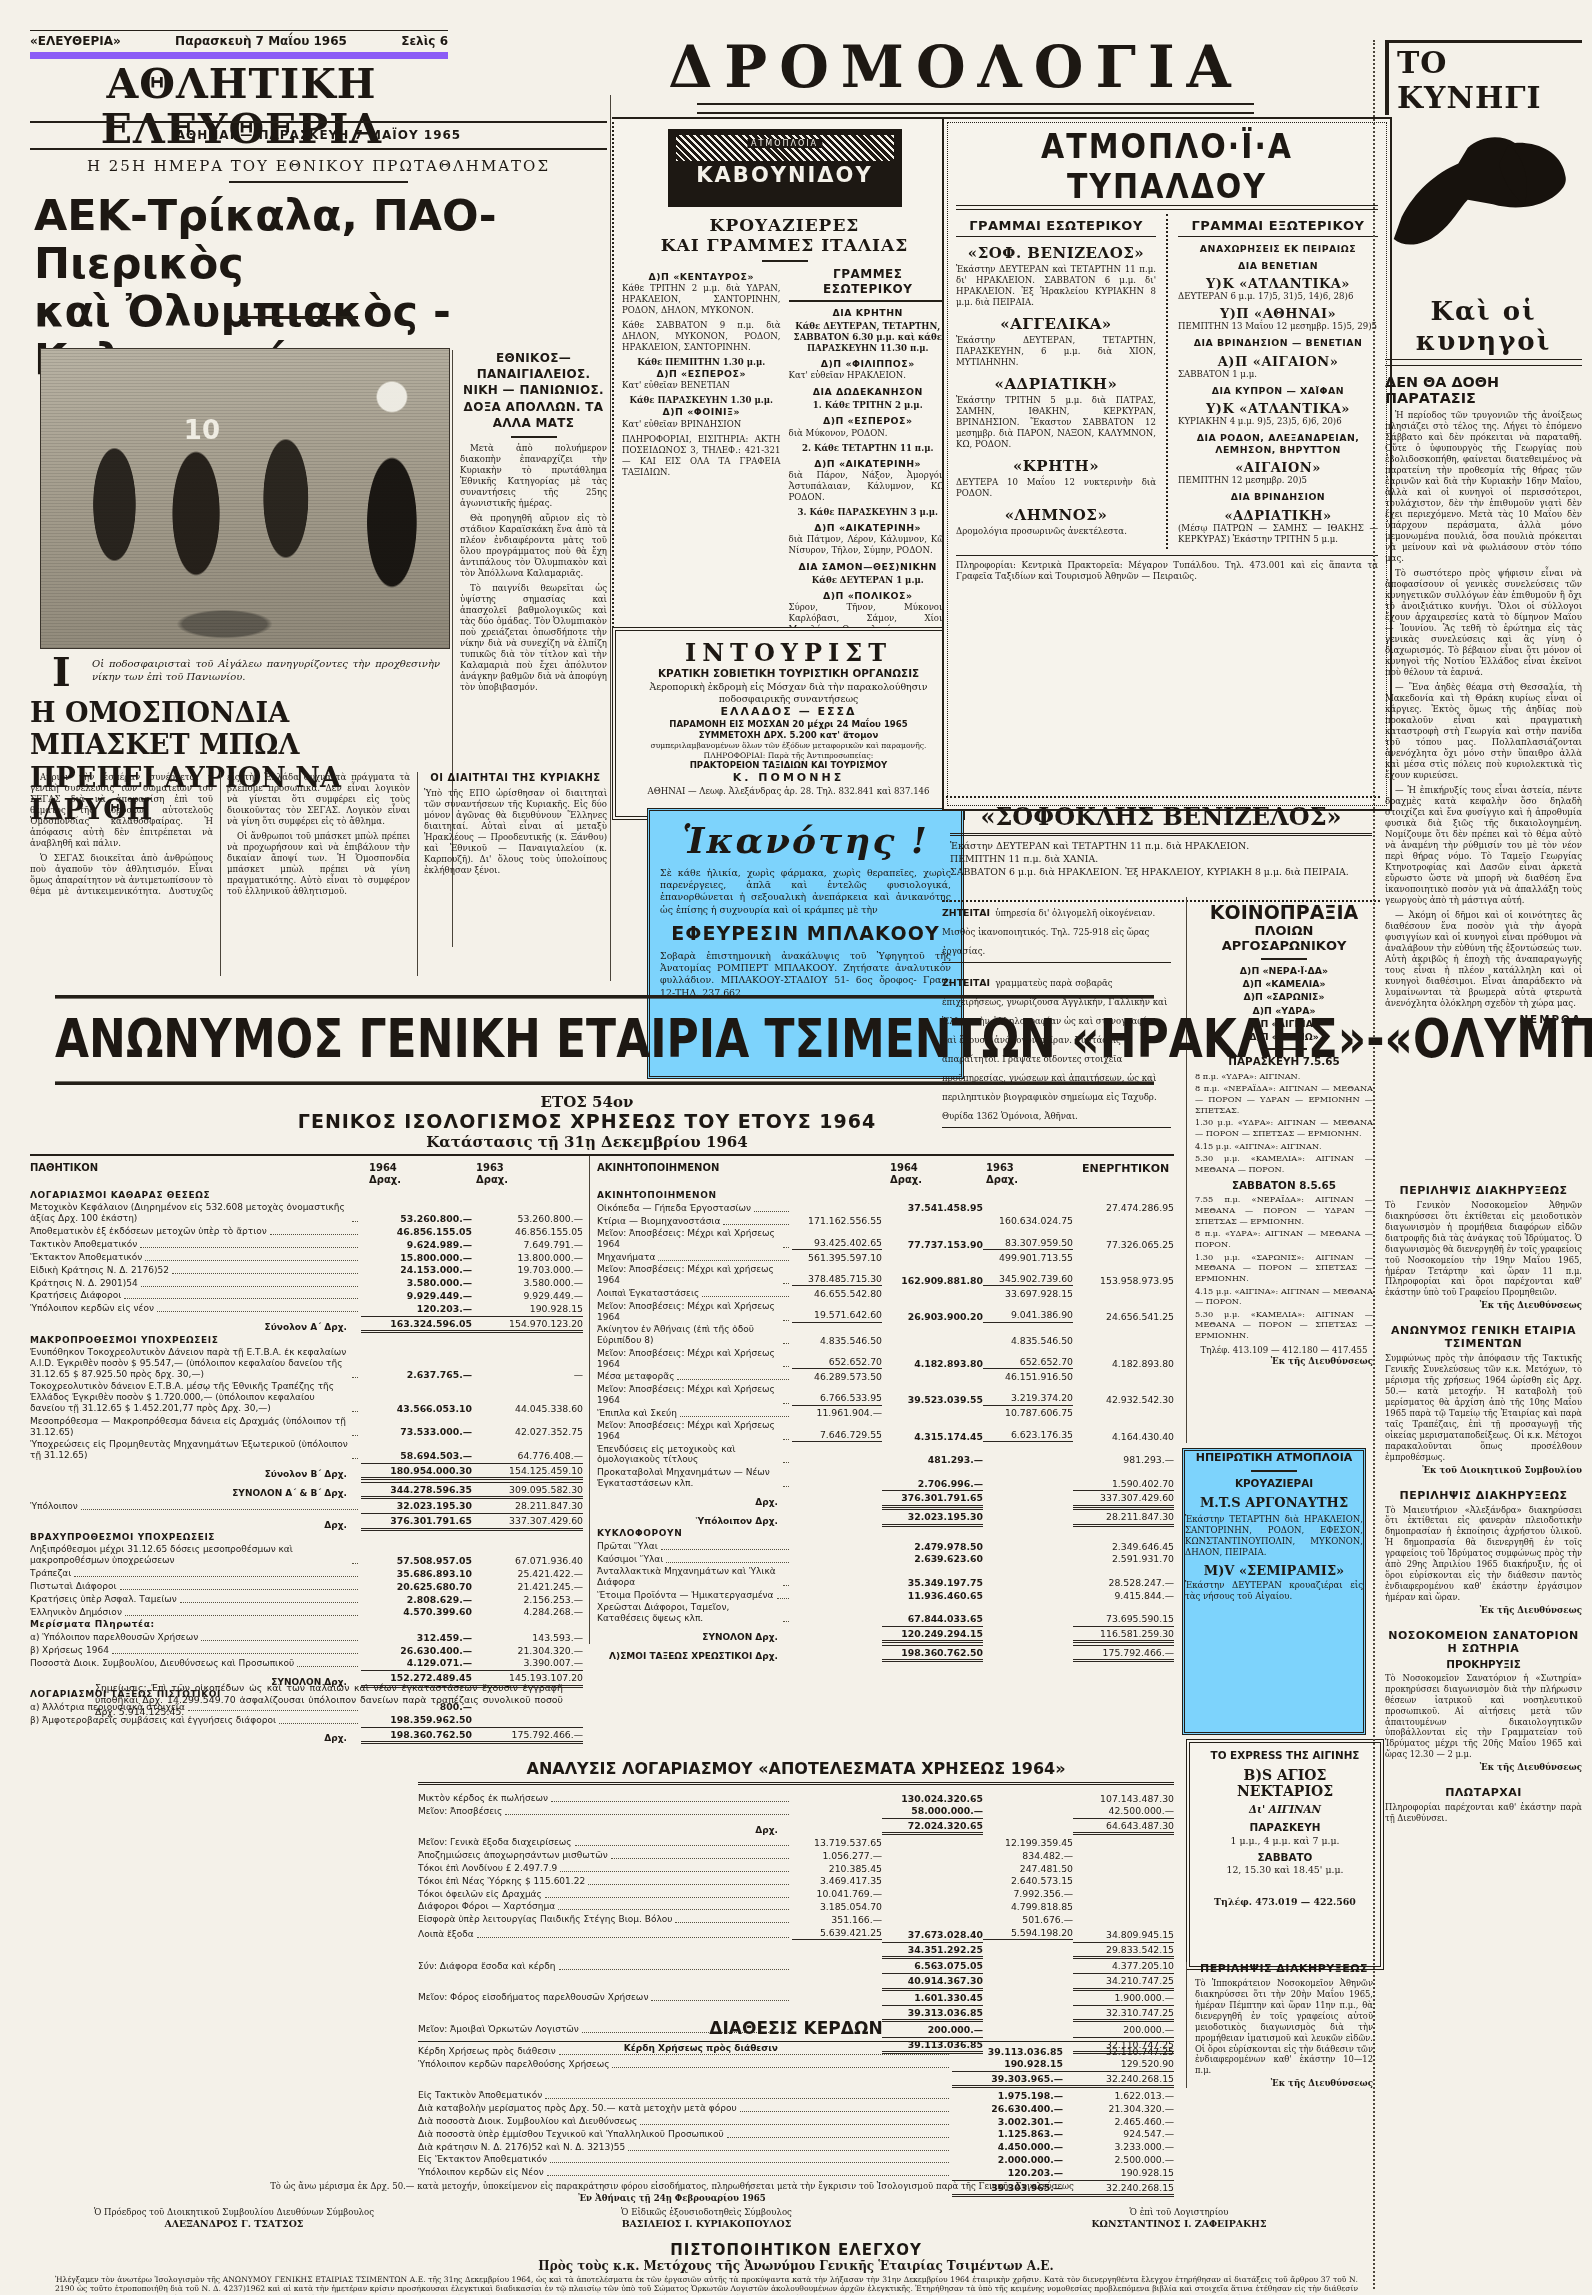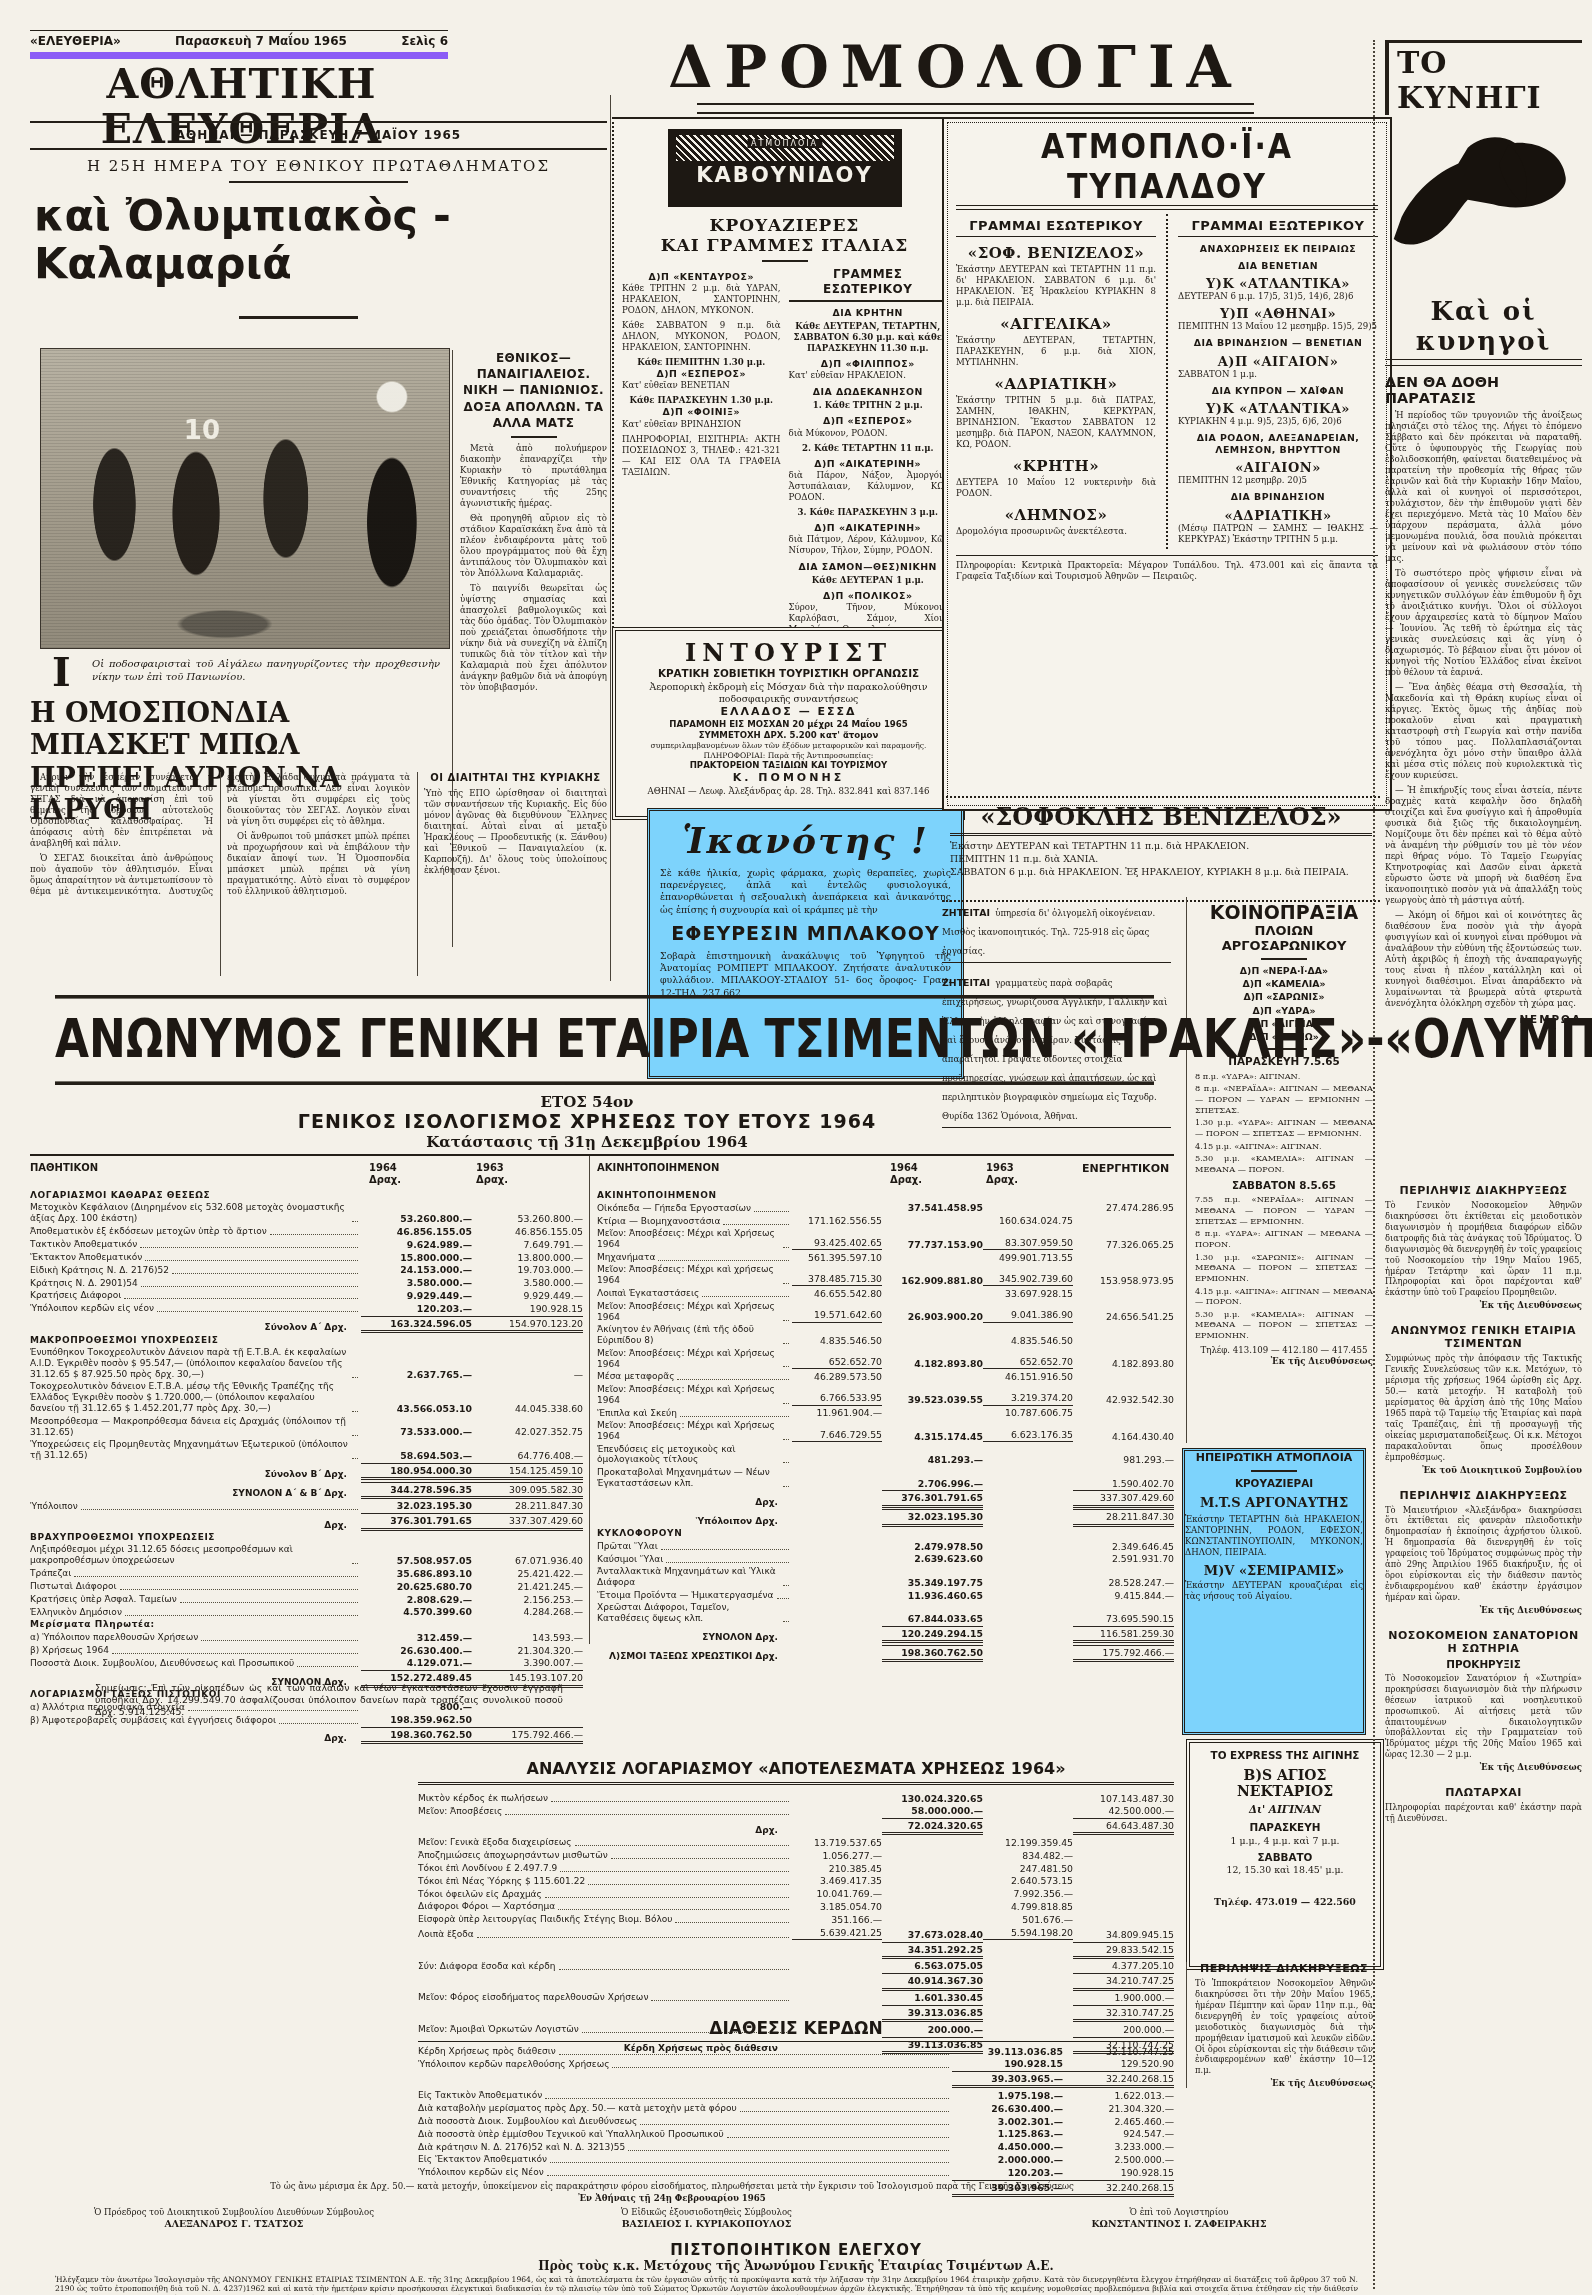--- a/index.html
+++ b/index.html
@@ -70,20 +70,21 @@
 <div class="abs" style="left:30px;top:62px;width:423px">
   <div class="c" style="font-size:41px;font-weight:700;letter-spacing:1px;line-height:1.1">ΑΘΛΗΤΙΚΗ ΕΛΕΥΘΕΡΙΑ</div>
 </div>
 <div class="rule" style="left:30px;top:121px;width:577px;height:2px"></div>
 <div class="abs sans c" style="left:30px;top:128px;width:577px;font-size:12px;font-weight:700;letter-spacing:1px">ΑΘΗΝΑΙ — ΠΑΡΑΣΚΕΥΗ 7 ΜΑΪΟΥ 1965</div>
 <div class="rule" style="left:30px;top:148px;width:577px;height:2px"></div>
 <div class="abs c" style="left:30px;top:157px;width:577px;font-size:15px;letter-spacing:2px">Η 25Η ΗΜΕΡΑ ΤΟΥ ΕΘΝΙΚΟΥ ΠΡΩΤΑΘΛΗΜΑΤΟΣ</div>
 <div class="rule" style="left:229px;top:181px;width:179px;height:2px"></div>
 
 <div class="abs sans" style="left:34px;top:191px;width:575px;line-height:1.12">
+  <div style="font-size:43px;font-weight:700">ΑΕΚ-Τρίκαλα, ΠΑΟ-Πιερικὸς</div>
   <div style="font-size:43px;font-weight:700">καὶ Ὀλυμπιακὸς - Καλαμαριά</div>
 </div>
 <div class="rule" style="left:239px;top:316px;width:119px;height:3px"></div>
 
 <div class="abs" style="left:40px;top:348px;width:408px;height:299px;border:1px solid #3a342c;
             background:
             radial-gradient(ellipse 36px 95px at 18% 52%, rgba(20,16,12,.85) 0 58%, transparent 60%),
             radial-gradient(ellipse 40px 104px at 38% 55%, rgba(25,20,15,.9) 0 58%, transparent 60%),
             radial-gradient(ellipse 38px 100px at 60% 50%, rgba(22,18,13,.85) 0 58%, transparent 60%),
             radial-gradient(ellipse 42px 109px at 86% 58%, rgba(15,12,9,.92) 0 58%, transparent 60%),

